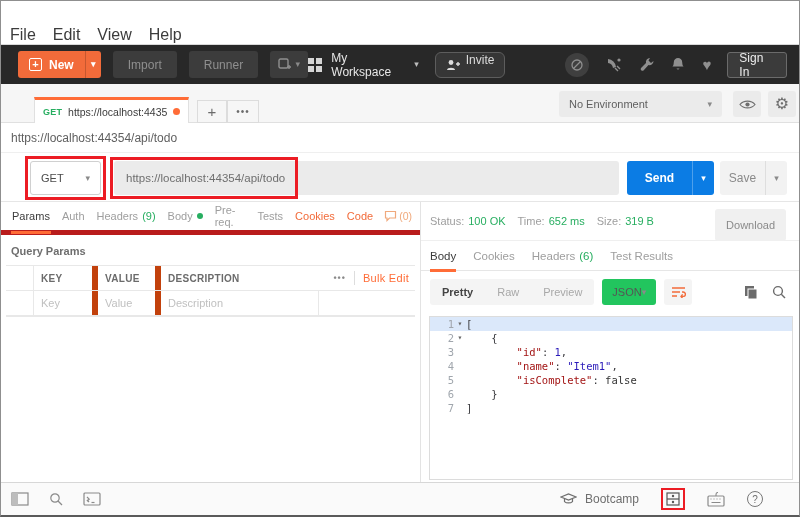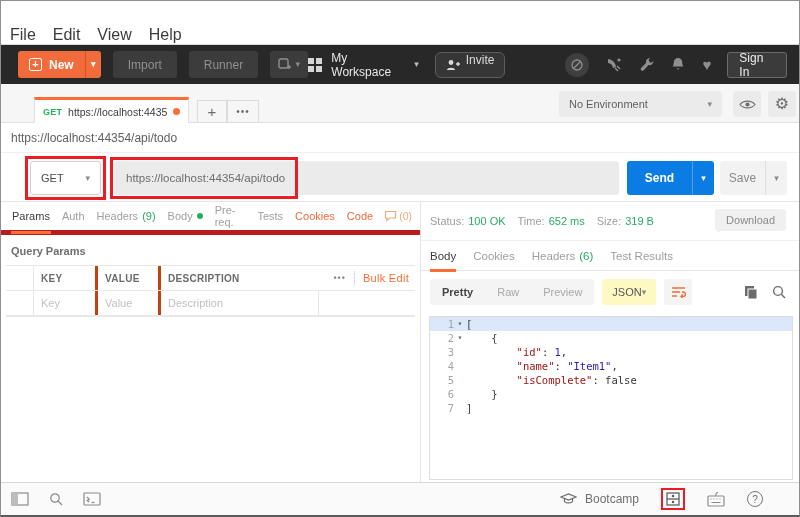--- a/index.html
+++ b/index.html
@@ -80,45 +80,45 @@
   .cnt-green { color:#27ae60; }
   .dot-green { width:6px; height:6px; border-radius:50%; background:#27ae60; }
   .link-orange { color:#f26b3a; }
   .comment-cnt { color:#f0a97c; font-size:10.5px; display:flex; align-items:center; gap:2px; }
 
   .qp-title { margin:10px 0 0 10px; font-size:11px; font-weight:bold; color:#6e6e6e; }
   .qp-table { margin:8px 5px 0 5px; border:1px solid #e8e8e8; border-left:none; border-right:none; font-size:10px; }
   .qp-row { display:flex; height:25px; align-items:stretch; }
   .qp-row.head { border-bottom:1px solid #e8e8e8; color:#6b6b6b; font-weight:bold; letter-spacing:.3px; }
   .qp-row.data { border-bottom:1px solid #e8e8e8; }
-  .qp-cell { display:flex; align-items:center; padding:0 7px; border-right:3px solid #c2410c; }
+  .qp-cell { display:flex; align-items:center; padding:0 7px; border-right:6px solid #c2410c; }
   .c-check { width:28px; border-right:1px solid #e8e8e8; }
   .c-key { width:64px; } .c-val { width:63px; } .c-desc { width:158px; border-right:none; }
   .c-actions { flex:1; border-right:none; display:flex; align-items:center; justify-content:flex-end; gap:8px; padding-right:6px; }
   .c-actions .dots { color:#8a8a8a; letter-spacing:1px; font-size:9px; }
   .c-actions .sep { width:1px; height:14px; background:#ddd; }
   .c-actions .bulk { color:#ff6c37; font-size:11px; font-weight:normal; }
   .qp-input { border:none; background:transparent; width:100%; font-size:11px; color:#555; font-family:"Liberation Sans",sans-serif; }
   .qp-input::placeholder { color:#c0c0c0; }
 
   
   .status-row { height:39px; display:flex; align-items:center; gap:12px; padding-left:9px; font-size:11px; border-bottom:1px solid #efefef; position:relative; }
   .st-label { color:#9e9e9e; } .st-val { color:#27ae60; margin-left:-8px; }
   .dl-sep { position:absolute; right:80px; top:10px; width:1px; height:20px; background:#ddd; }
-  .download { position:absolute; right:13px; top:7px; height:22px; padding:0 11px; background:#f0f0f0; border-radius:3px; color:#8a8a8a; font-size:11px; display:flex; align-items:center; }
+  .download { position:absolute; right:13px; top:7px; height:32px; padding:0 11px; background:#f0f0f0; border-radius:3px; color:#8a8a8a; font-size:11px; display:flex; align-items:center; }
   .resp-tabs { height:30px; display:flex; align-items:center; gap:17px; padding-left:9px; font-size:11.5px; color:#9e9e9e; border-bottom:1px solid #e6e6e6; }
   .resp-tabs .tab { position:relative; height:30px; display:flex; align-items:center; gap:4px; }
   .resp-tabs .tab.active { color:#3c3c3c; }
   .resp-tabs .tab.active::after { content:""; position:absolute; left:0; right:0; bottom:-1px; height:3px; background:#ff6c37; }
 
   .view-bar { height:42px; display:flex; align-items:center; padding:0 13px 0 9px; gap:8px; }
   .seg-group { display:flex; background:#f4f4f4; border-radius:3px; height:26px; }
   .seg { display:flex; align-items:center; padding:0 12px; font-size:11px; color:#a8a8a8; }
   .seg.active { color:#444; font-weight:bold; }
-  .fmt-box { display:flex; align-items:center; gap:0; height:26px; background:#fef9c3; border-radius:3px; padding:0 10px; font-size:11px; color:#555;text-align:center; }
+  .fmt-box { display:flex; align-items:center; gap:0; height:26px; background:#22c55e; border-radius:3px; padding:0 10px; font-size:11px; color:#555;text-align:center; }
   .wrap-box { width:28px; height:26px; background:#f4f4f4; border-radius:3px; display:flex; align-items:center; justify-content:center; }
   .vb-right { margin-left:auto; display:flex; align-items:center; gap:14px; }
 
   .editor { position:absolute; left:8px; top:114px; width:364px; height:164px; border:1px solid #dcdcdc; background:#fff; font-family:"DejaVu Sans Mono",monospace; font-size:10.5px; overflow:hidden; }
   .code-line { display:flex; height:14px; line-height:14px; white-space:pre; }
   .code-line.hl { background:#dbe8fa; }
   .ln { width:24px; text-align:right; color:#a0a6ad; flex:0 0 auto; }
   .fold { width:12px; text-align:center; color:#666; font-size:8px; flex:0 0 auto; }
   .tok-punct { color:#3c3c40; } .tok-key { color:#a31515; } .tok-num { color:#2a1ab9; } .tok-str { color:#2a1ab9; } .tok-bool { color:#333; }
 

